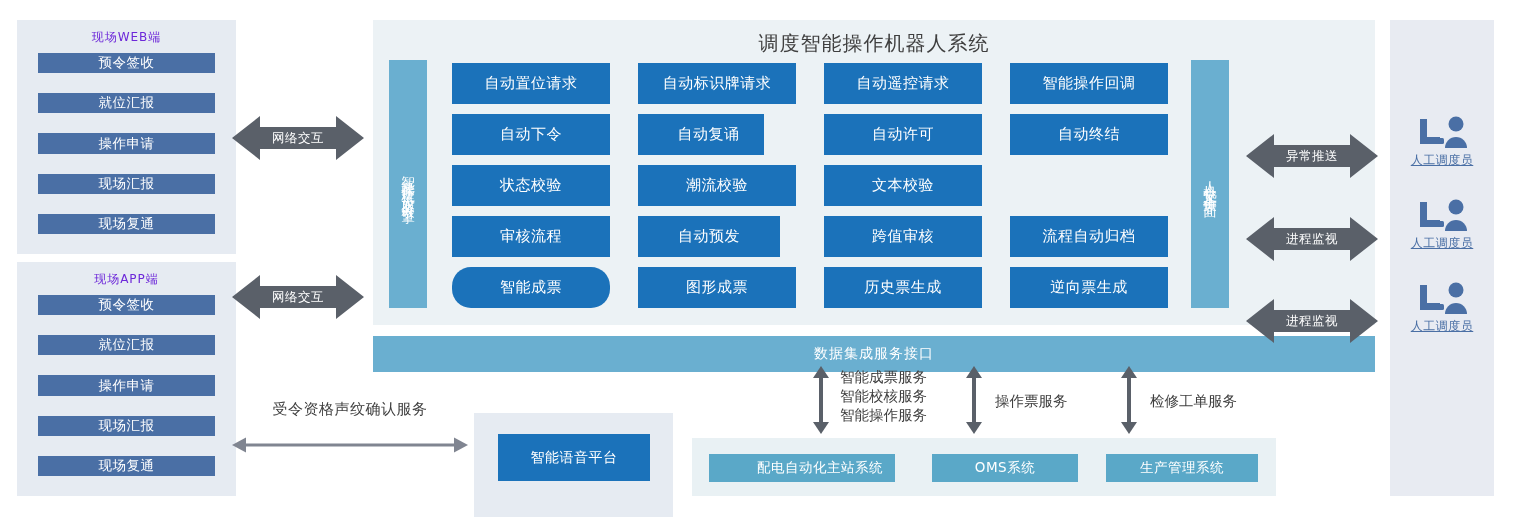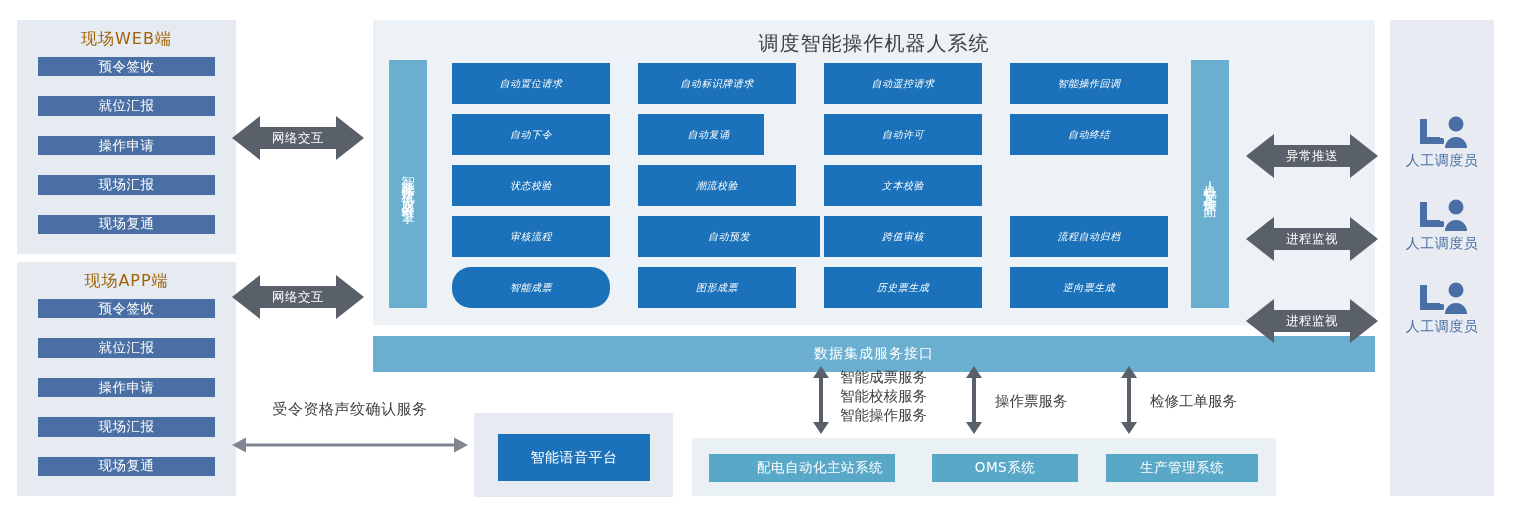--- a/index.html
+++ b/index.html
@@ -10,21 +10,21 @@
     position:relative; overflow:hidden;
   }
   .abs { position:absolute; }
 
   
   .client-panel{
     background:#e6ebf2;
     display:flex; flex-direction:column; align-items:center;
   }
   .client-title{
-    font-size:16px; color:#a16207; letter-spacing:1px;
+    font-size:12px; color:#6d28d9; letter-spacing:1px;
     margin-top:9px; margin-bottom:7px;
   }
   .client-item{
     width:177px; height:25px; background:#4a6fa5; color:#ffffff;
     font-size:13.5px; display:flex; align-items:center; justify-content:center;
     margin-bottom:20px; letter-spacing:0.5px;
   }
 
   
   .dbl-arrow{ position:absolute; }
@@ -43,24 +43,23 @@
     text-align:center; font-size:20px; color:#3f3f3f; letter-spacing:1px;
   }
   .vbar{
     background:#6aafd0; color:#ffffff;
     display:flex; align-items:center; justify-content:center;
     writing-mode:vertical-rl; text-orientation:upright;
     font-size:13.5px; letter-spacing:3.5px; line-height:1.1;
     text-align:center;
   }
   .fn-box{
-    background:#1b72ba; color:#ffffff; font-size:10px;
+    background:#1b72ba; color:#ffffff; font-size:15px;
     display:flex; align-items:center; justify-content:center;
     letter-spacing:0.5px;
-    font-style:italic;
   }
 
   
   #data-bar{
     background:#6aafd0; color:#ffffff; font-size:14px;
     display:flex; align-items:center; justify-content:center;
     letter-spacing:1px;
   }
 
   
@@ -87,21 +86,21 @@
     white-space:nowrap;
   }
 
   
   #disp-panel{ background:#e8ebf2; }
   .disp-entry{
     position:absolute; width:100%;
     display:flex; flex-direction:column; align-items:center;
   }
   .disp-label{
-    font-size:14px; color:#4a6fa5; letter-spacing:0.5px; margin-top:1px;
+    font-size:12px; color:#4a6fa5; letter-spacing:0.5px; margin-top:1px;text-decoration:underline;
   }
 </style>
 </head>
 <body>
 
 <div class="abs client-panel" id="client-web" style="left:17px; top:20px; width:219px; height:234px;">
   <div class="client-title">现场WEB端</div>
   <div class="client-item">预令签收</div>
   <div class="client-item">就位汇报</div>
   <div class="client-item">操作申请</div>
@@ -148,33 +147,33 @@
   <div class="abs fn-box" style="left:79px;  top:94px; width:158px; height:41px;">自动下令</div>
   <div class="abs fn-box" style="left:265px; top:94px; width:126px; height:41px;padding-left:15px;">自动复诵</div>
   <div class="abs fn-box" style="left:451px; top:94px; width:158px; height:41px;">自动许可</div>
   <div class="abs fn-box" style="left:637px; top:94px; width:158px; height:41px;">自动终结</div>
 
   <div class="abs fn-box" style="left:79px;  top:145px; width:158px; height:41px;">状态校验</div>
   <div class="abs fn-box" style="left:265px; top:145px; width:158px; height:41px;">潮流校验</div>
   <div class="abs fn-box" style="left:451px; top:145px; width:158px; height:41px;">文本校验</div>
 
   <div class="abs fn-box" style="left:79px;  top:196px; width:158px; height:41px;">审核流程</div>
-  <div class="abs fn-box" style="left:265px; top:196px; width:182px; height:41px;">自动预发</div>
+  <div class="abs fn-box" style="left:265px; top:196px; width:142px; height:41px;">自动预发</div>
   <div class="abs fn-box" style="left:451px; top:196px; width:158px; height:41px;">跨值审核</div>
   <div class="abs fn-box" style="left:637px; top:196px; width:158px; height:41px;">流程自动归档</div>
 
   <div class="abs fn-box" style="left:79px;  top:247px; width:158px; height:41px;border-radius:19px;">智能成票</div>
   <div class="abs fn-box" style="left:265px; top:247px; width:158px; height:41px;">图形成票</div>
   <div class="abs fn-box" style="left:451px; top:247px; width:158px; height:41px;">历史票生成</div>
   <div class="abs fn-box" style="left:637px; top:247px; width:158px; height:41px;">逆向票生成</div>
 </div>
 
 <div class="abs" id="data-bar" style="left:373px; top:336px; width:1002px; height:36px;text-align:center;">数据集成服务接口</div>
 
-<div class="abs" id="voice-panel" style="left:474px; top:413px; width:199px; height:84px;">
+<div class="abs" id="voice-panel" style="left:474px; top:413px; width:199px; height:104px;">
   <div class="abs" id="voice-box" style="left:24px; top:21px; width:152px; height:47px;">智能语音平台</div>
 </div>
 
 <div class="abs" style="left:232px; top:400px; width:236px; height:60px;">
   <div id="thin-arrow-label" style="position:absolute; left:0; top:0; width:100%;">受令资格声纹确认服务</div>
   <svg width="236" height="22" viewBox="0 0 236 22" style="position:absolute; left:0; top:34px;">
     <line x1="12" y1="11" x2="224" y2="11" stroke="#808591" stroke-width="3"></line>
     <polygon points="0,11 14,3.5 14,18.5" fill="#808591"></polygon>
     <polygon points="236,11 222,3.5 222,18.5" fill="#808591"></polygon>
   </svg>

